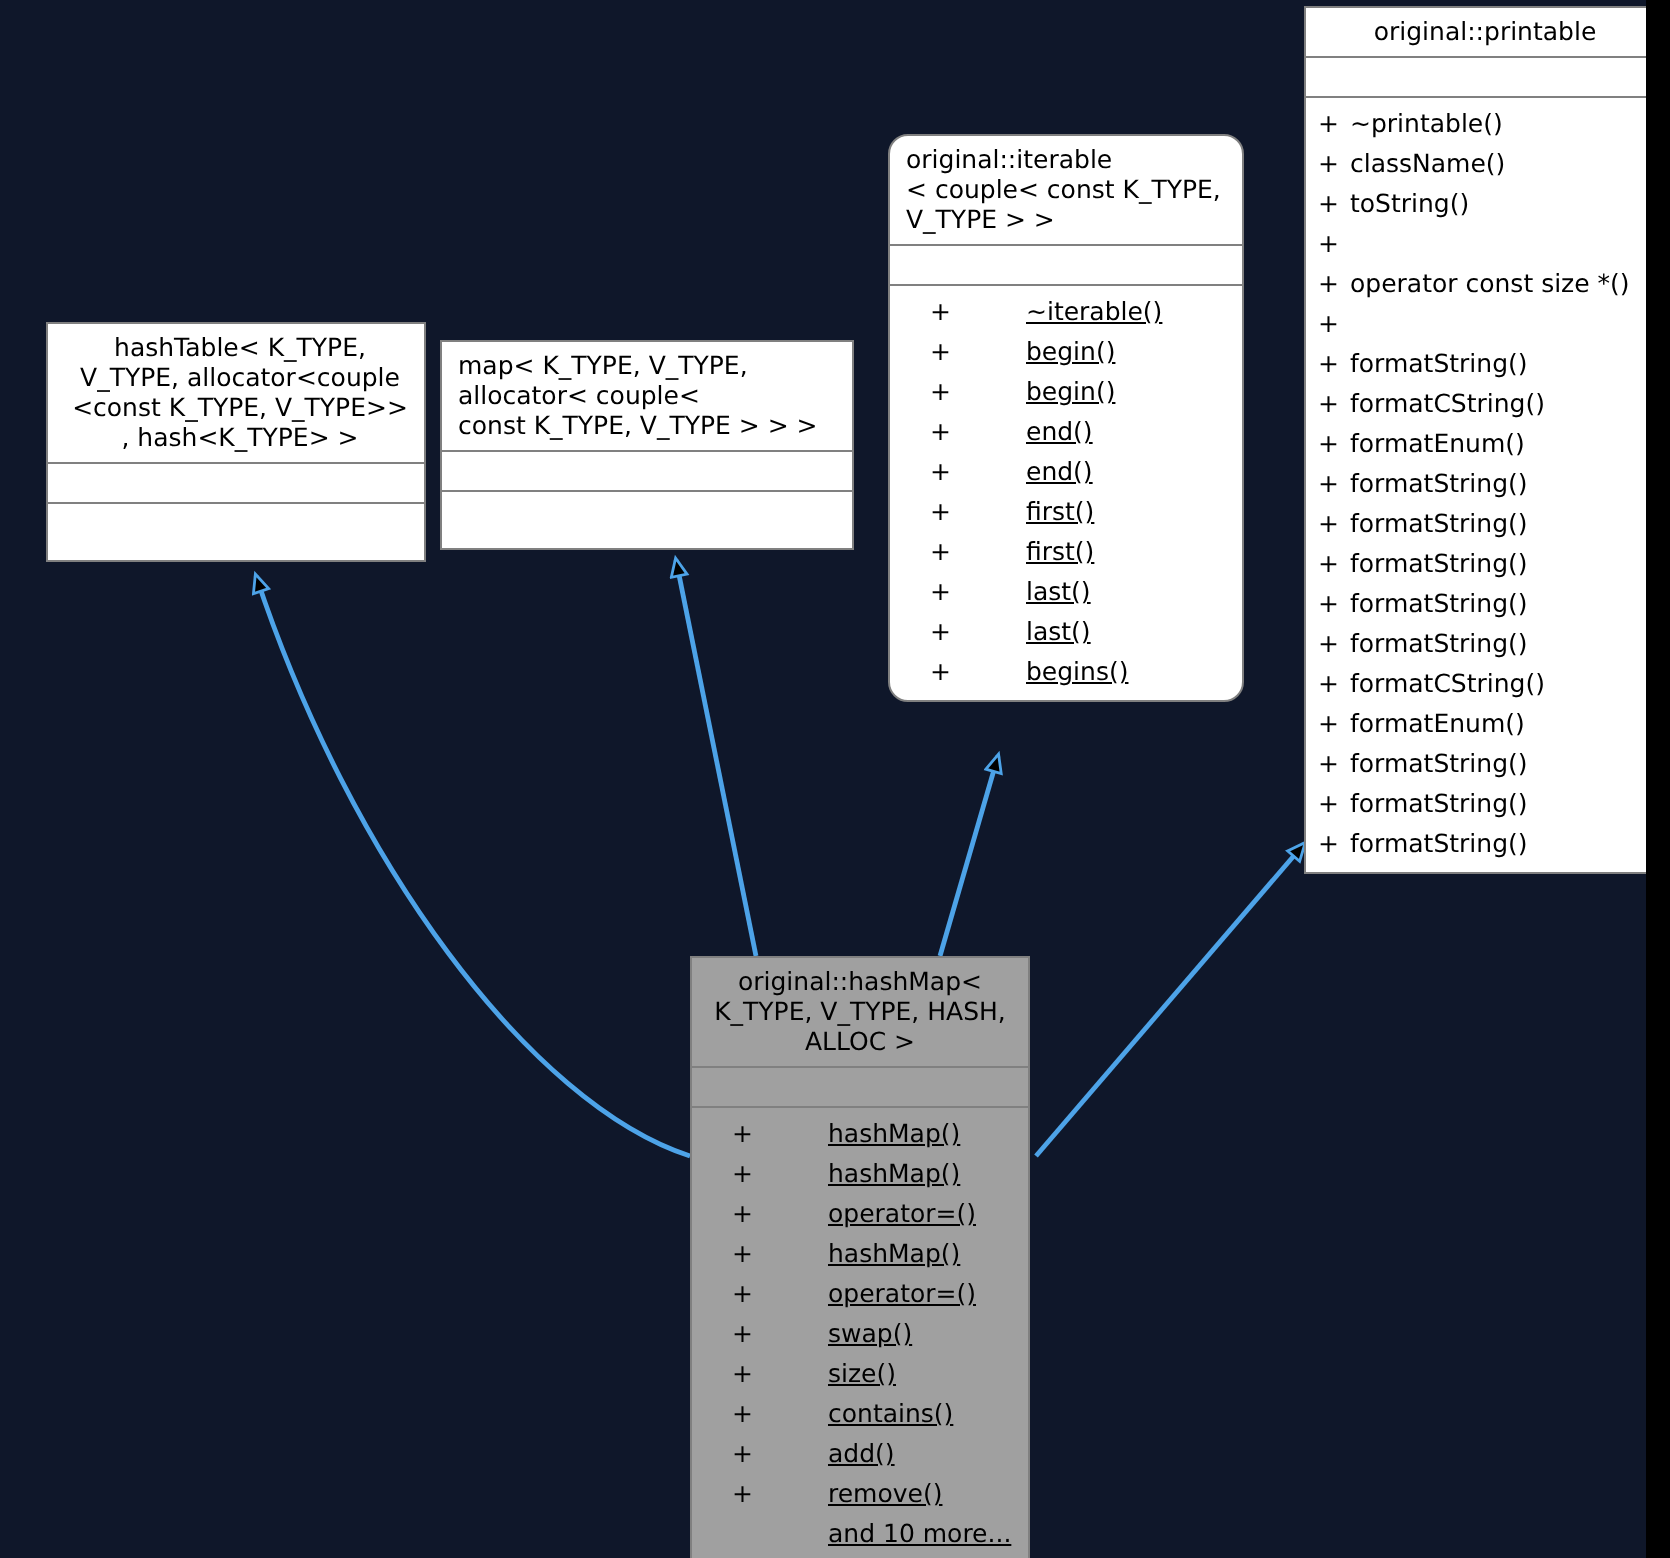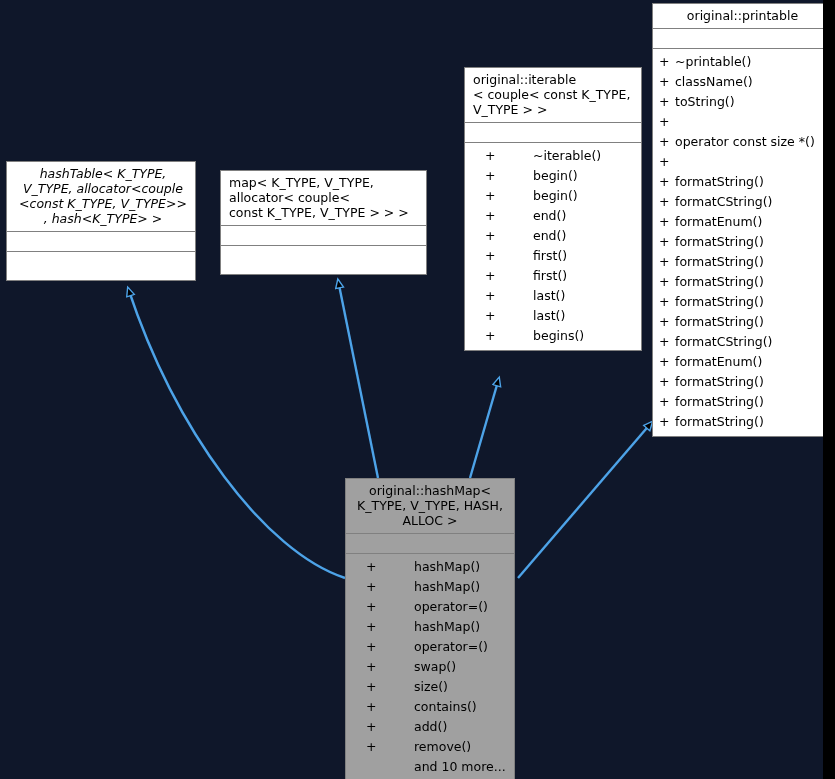--- a/index.html
+++ b/index.html
@@ -64,21 +64,21 @@
     width: 22px;
     text-align: center;
     flex: 0 0 auto;
   }
   .m-name { flex: 1 1 auto; }
 
   
   .tight .m-vis { width: 16px; text-align: left; padding-left: 6px; }
   
   .wide .m-vis { width: 48px; text-align: left; padding-left: 20px; }
-  .wide .m-name { padding-left: 0; }
+  .wide .m-name { padding-left: 0; text-decoration: underline; }
   .wide .m-row.novis .m-vis { width: 48px; }
 
   
   #edges {
     position: absolute;
     left: 0; top: 0;
     width: 835px;
     height: 779px;
     pointer-events: none;
   }
@@ -178,21 +178,21 @@
         <span class="m-vis">+</span>
         <span class="m-name">formatString()</span>
       </div>
       <div class="m-row">
         <span class="m-vis">+</span>
         <span class="m-name">formatString()</span>
       </div>
     </div>
   </div>
 
-  <div class="uml-box wide" style="left:464px; top:67px; width:178px;">
+  <div class="uml-box wide" style="left:444px; top:67px; width:178px;border-radius:10px;">
     <div class="box-title leftish">original::iterable
 &lt; couple&lt; const K_TYPE,
 V_TYPE &gt; &gt;</div>
     <div class="box-attrs"></div>
     <div class="box-methods">
       <div class="m-row">
         <span class="m-vis">+</span>
         <span class="m-name">~iterable()</span>
       </div>
       <div class="m-row">
@@ -227,21 +227,21 @@
         <span class="m-vis">+</span>
         <span class="m-name">last()</span>
       </div>
       <div class="m-row">
         <span class="m-vis">+</span>
         <span class="m-name">begins()</span>
       </div>
     </div>
   </div>
 
-  <div class="uml-box" style="left:6px; top:161px; width:190px;font-style:italic;">
+  <div class="uml-box" style="left:23px; top:161px; width:190px;">
     <div class="box-title leftish" style="text-align:center;">hashTable&lt; K_TYPE,
 V_TYPE, allocator&lt;couple
 &lt;const K_TYPE, V_TYPE&gt;&gt;
 , hash&lt;K_TYPE&gt;  &gt;</div>
     <div class="box-attrs"></div>
     <div class="box-methods empty"></div>
   </div>
 
   <div class="uml-box" style="left:220px; top:170px; width:207px;">
     <div class="box-title leftish">map&lt; K_TYPE, V_TYPE,

